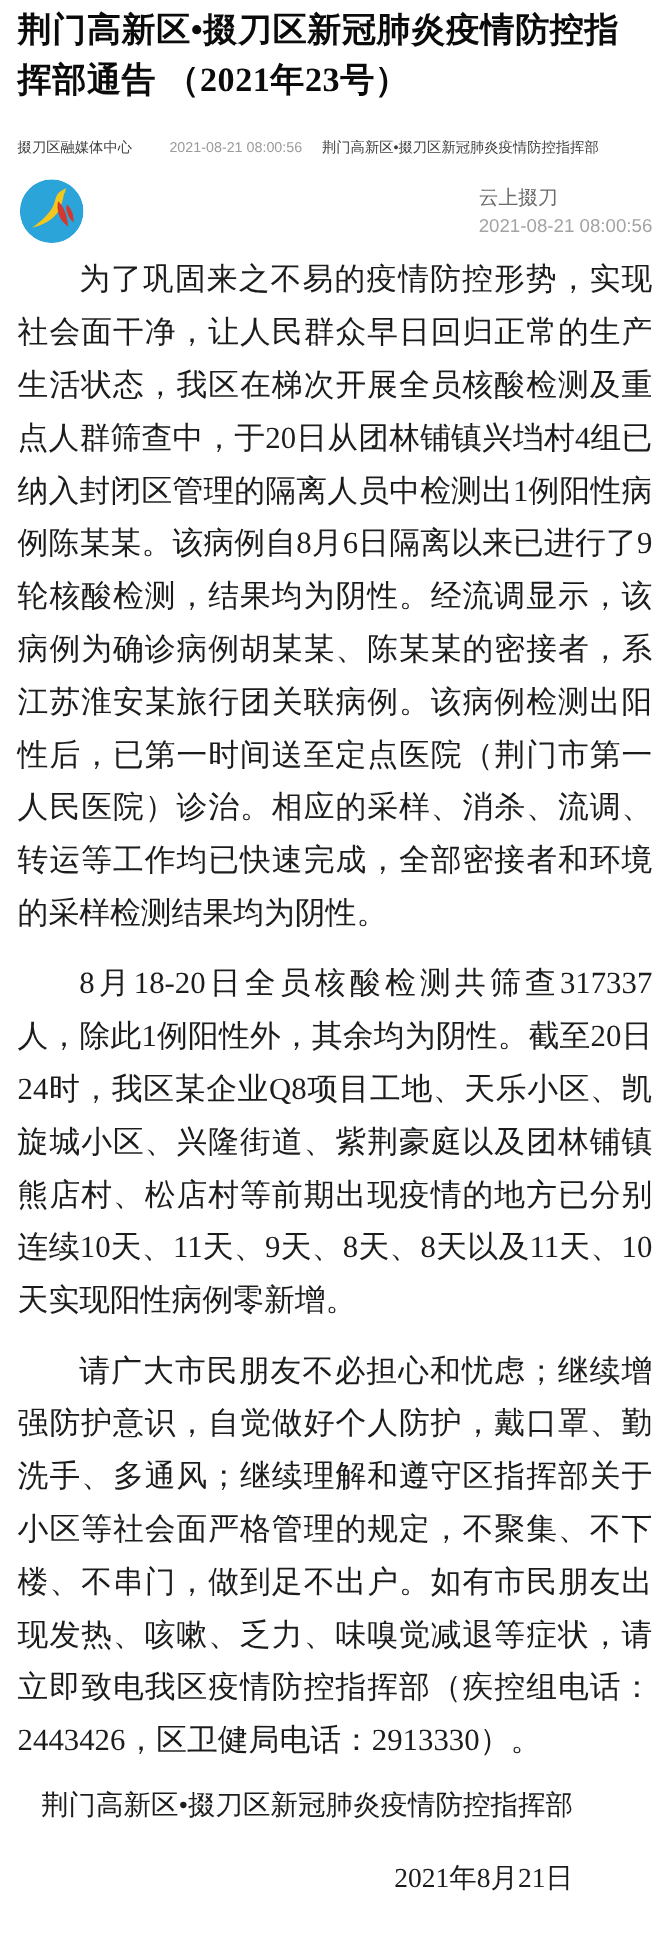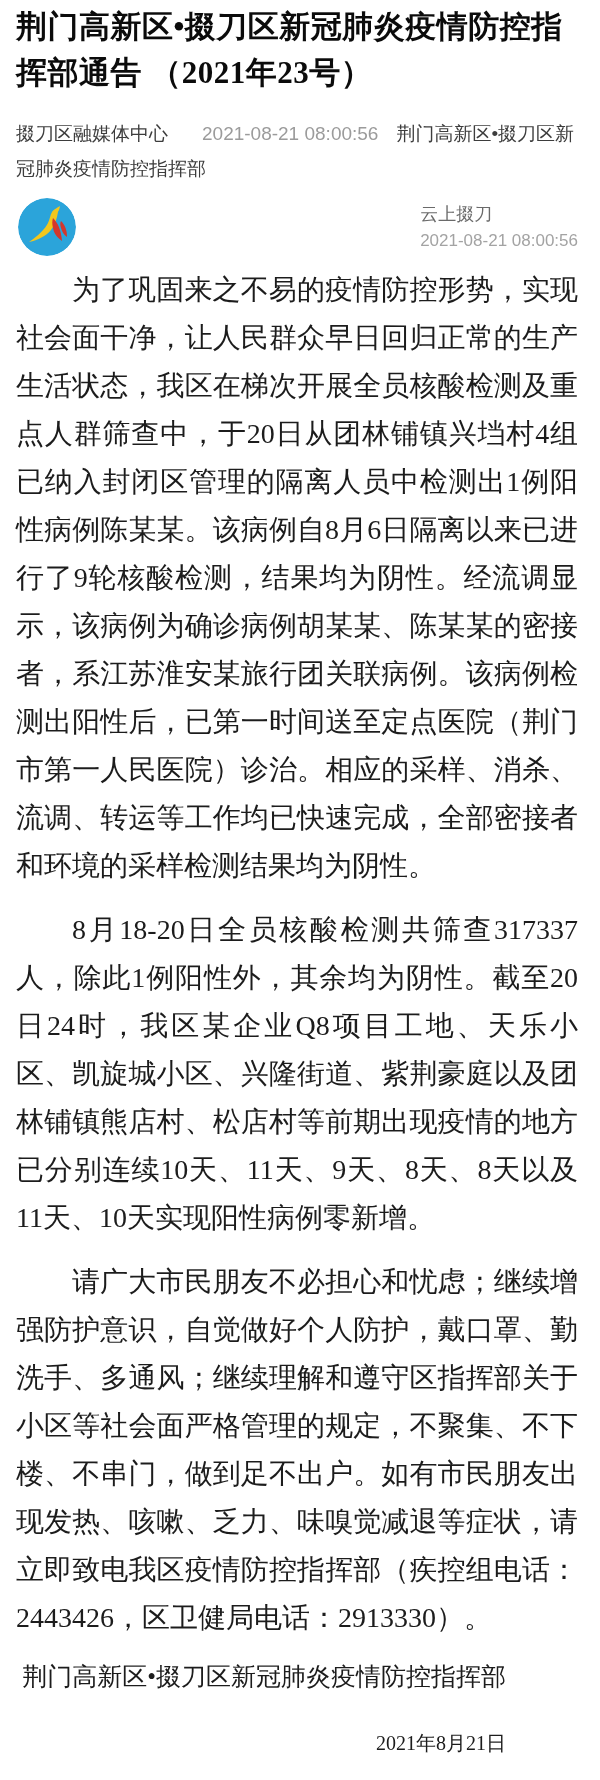--- a/index.html
+++ b/index.html
@@ -1,38 +1,38 @@
 <!DOCTYPE html>
 <html lang="zh"><head>
 <meta charset="utf-8">
 <style>
   html, body { margin: 0; padding: 0; background: #ffffff; }
   .page {
     position: relative;
     width: 600px;
     height: 1780px;
     box-sizing: border-box;
-    padding: 4px 22px 8px 16px;
+    padding: 4px 7px 8px 16px;
     background: #ffffff;
     overflow: hidden;
     font-family: "Liberation Serif", serif;
   }
   .title {
     margin: 0;
     font-family: "Liberation Serif", serif;
     font-weight: 700;
     font-size: 31px;
     line-height: 46px;
     color: #0b0b0b;
     letter-spacing: 0.5px;
   }
   .byline {
     margin-top: 20px;
     font-family: "Liberation Sans", sans-serif;
-    font-size: 19px;
+    font-size: 13px;
     line-height: 35px;
     color: #3d3d3d;
   }
   .byline .byline-time {
     color: #9b9b9b;
     margin-left: 34px;
     margin-right: 18px;
   }
   .author-row {
     margin-top: 12px;
@@ -84,21 +84,21 @@
     font-family: "Liberation Serif", serif;
     font-size: 25px;
     line-height: 38px;
     color: #1c1c1c;
   }
   .sig-date {
     margin-top: 28px;
     padding-right: 72px;
     text-align: right;
     font-family: "Liberation Serif", serif;
-    font-size: 20px;
+    font-size: 25px;
     line-height: 38px;
     color: #1c1c1c;
   }
 </style>
 </head>
 <body>
 
 <div class="page">
 
   <h1 class="title">荆门高新区•掇刀区新冠肺炎疫情防控指挥部通告 （2021年23号）</h1>

